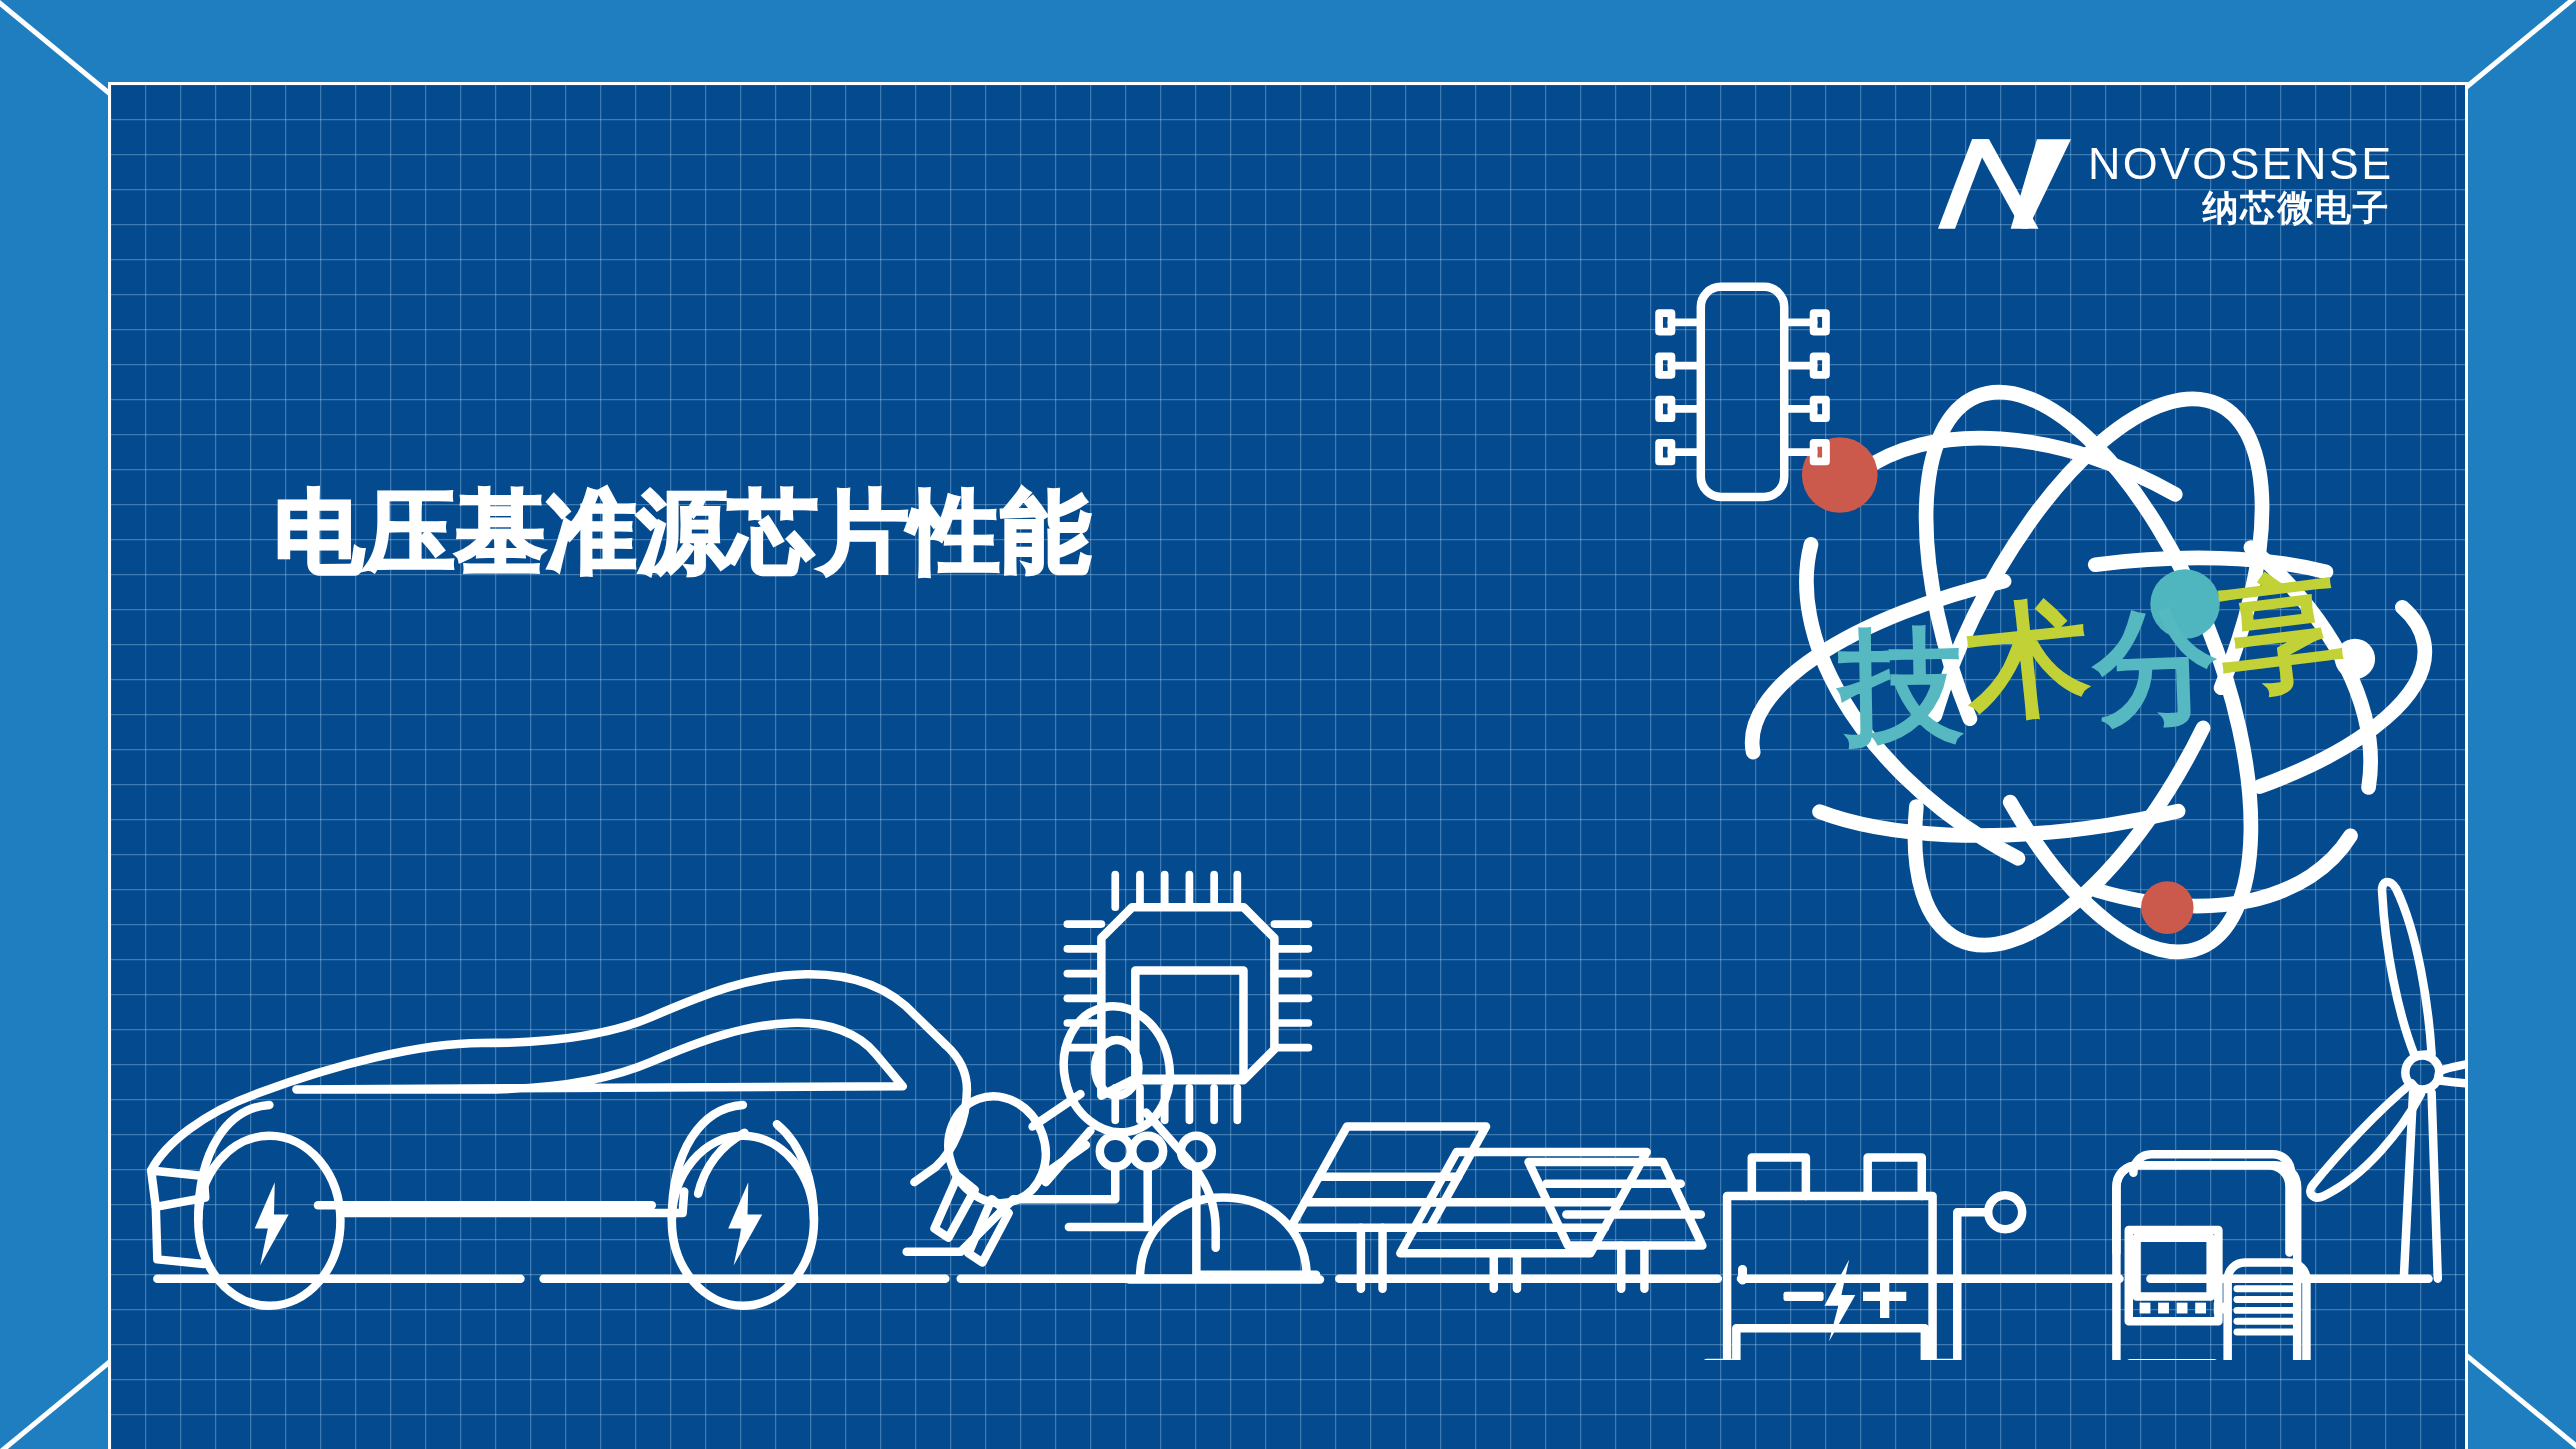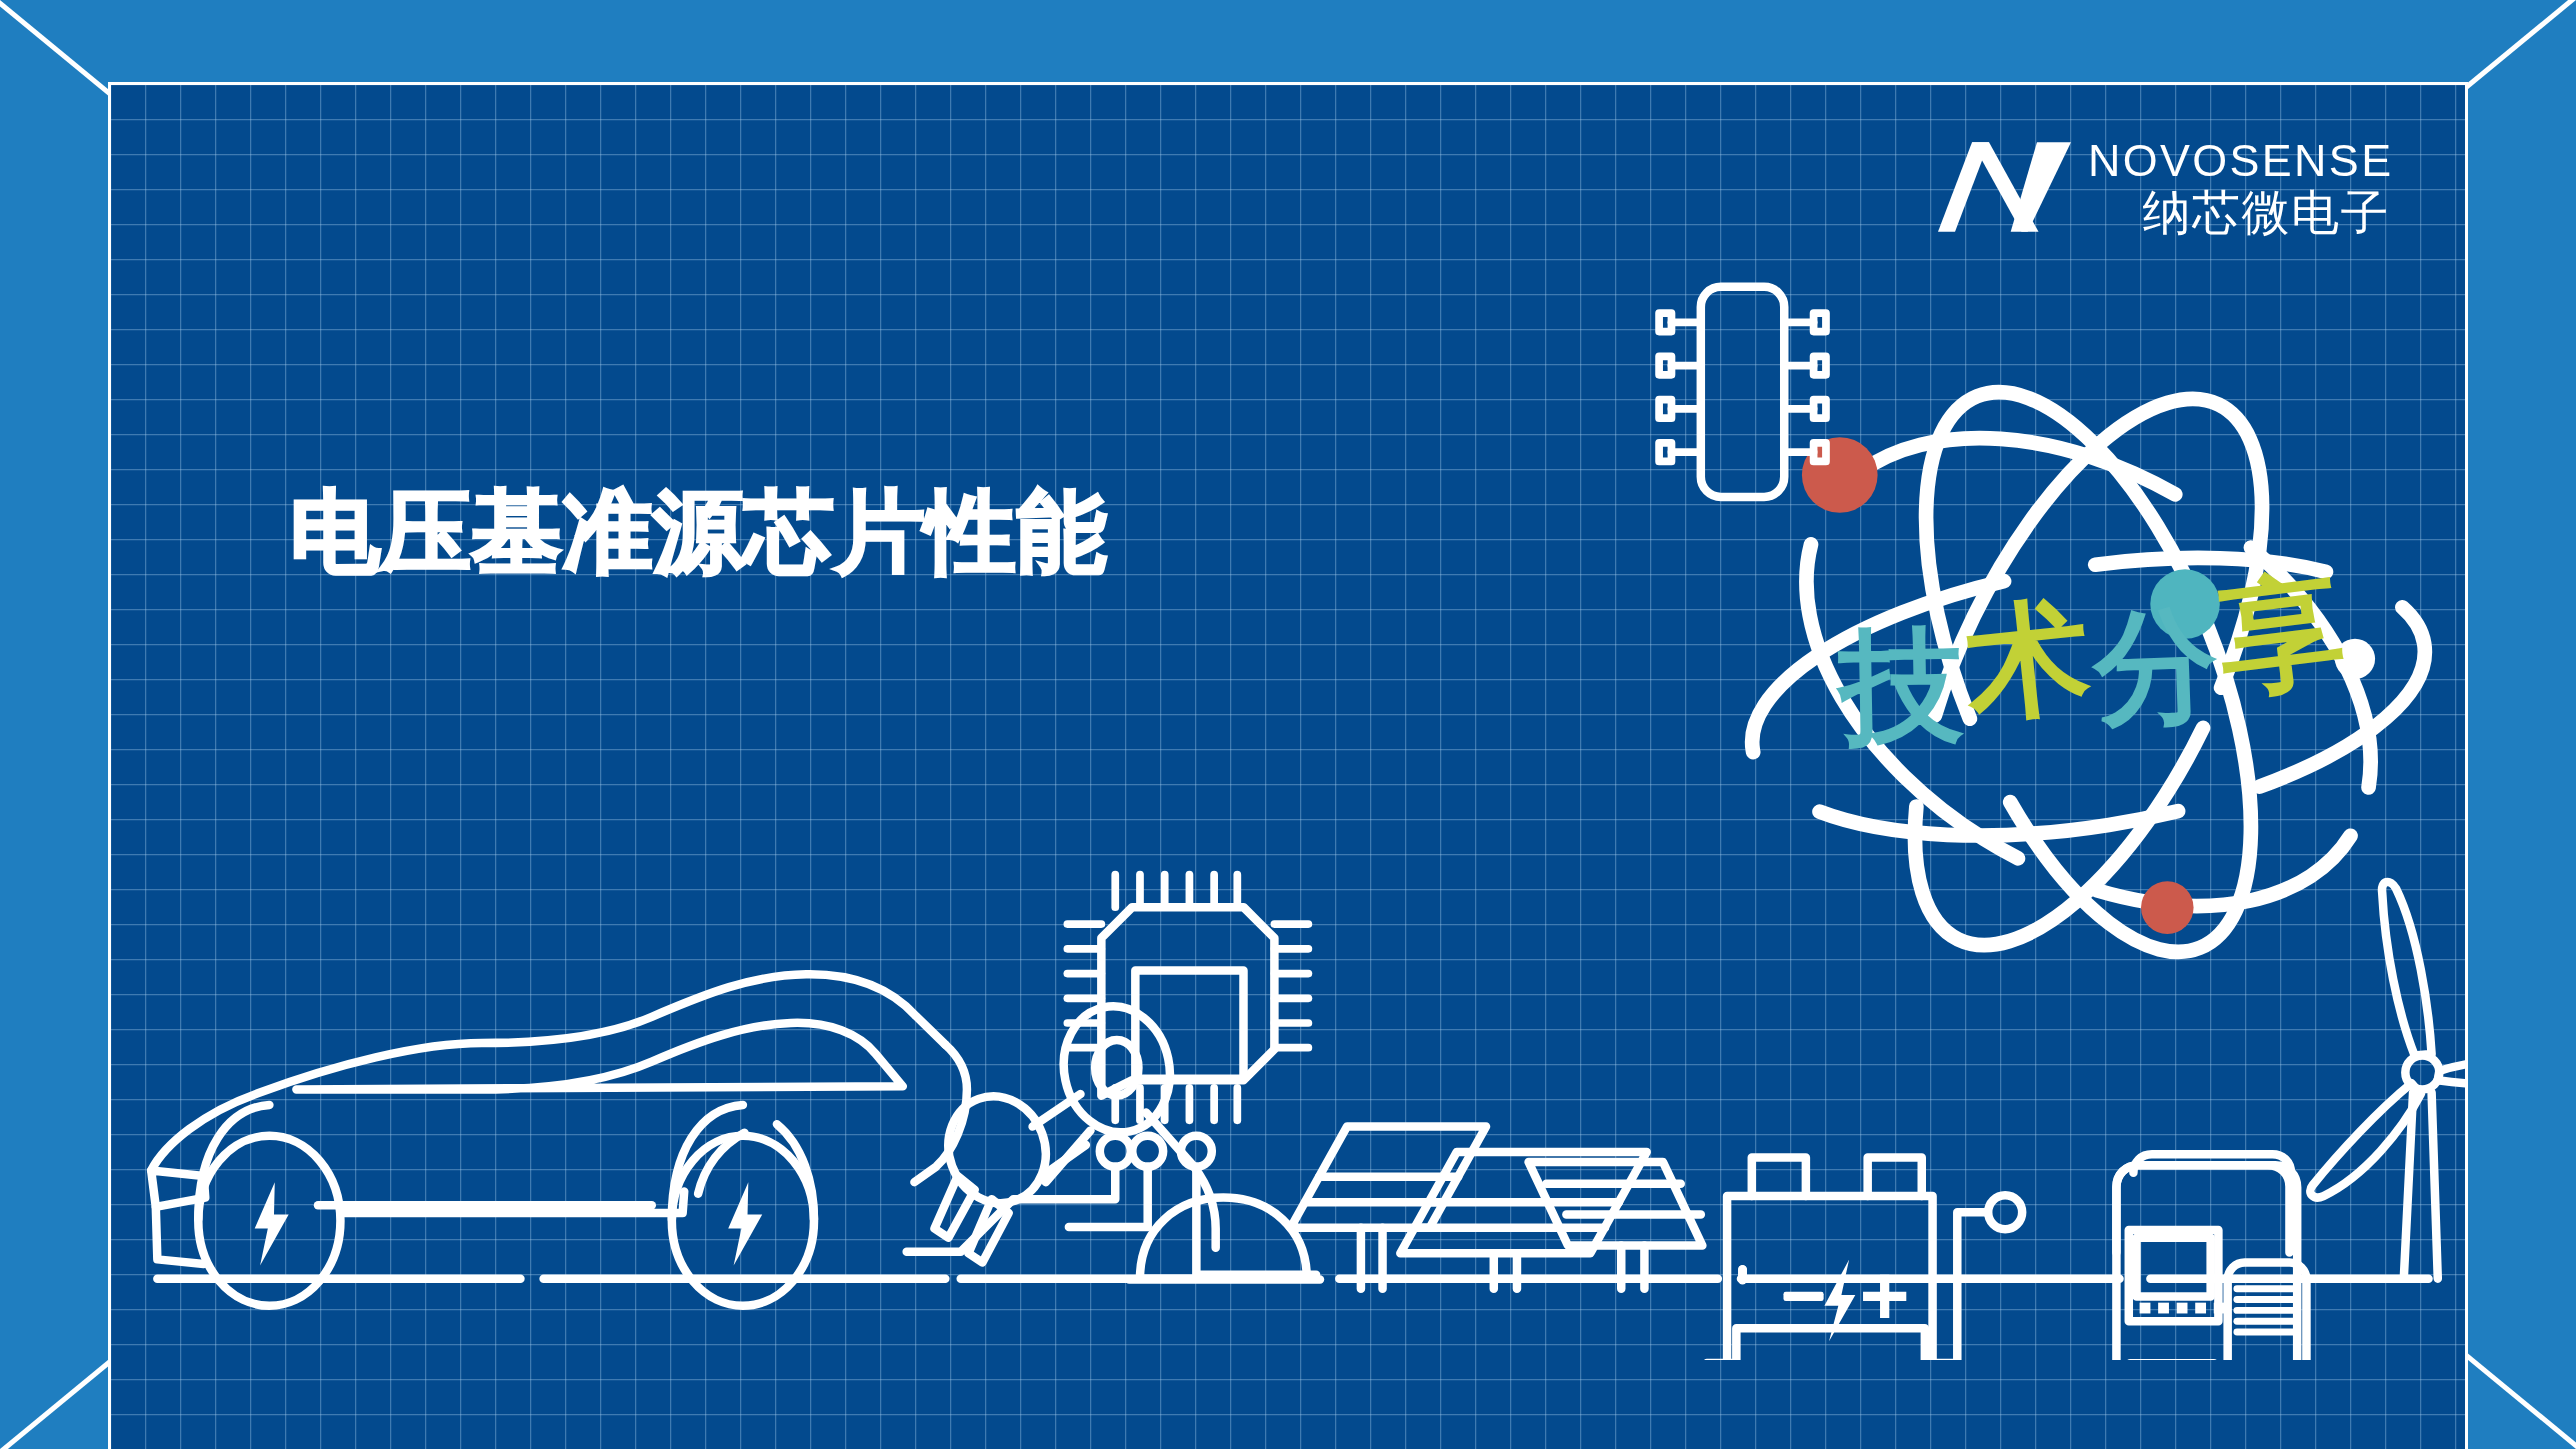--- a/index.html
+++ b/index.html
@@ -52,29 +52,29 @@
   }
   #logo-mark { width: 133px; height: 90px; }
   #logo-words { display: flex; flex-direction: column; gap: 4.6px; }
   #logo-en {
     color: #fff; font-size: 44px; font-weight: 400;
     letter-spacing: 2.3px; line-height: 1;
     font-family: "Liberation Sans", sans-serif;
     transform: scaleX(1.02);
   }
   #logo-cn {
-    color: #fff; font-size: 48px; font-weight: 400;
+    color: #fff; font-size: 36px; font-weight: 700;
     letter-spacing: 1.5px; line-height: 1;
     font-family: "DejaVu Sans", sans-serif;
   }
 
   
   #title-block {
     position: absolute;
-    left: 179px; top: 388px;
+    left: 163px; top: 388px;
     display: flex; flex-direction: row;
   }
   .title-line {
     color: #ffffff;
     font-size: 90px;
     font-weight: 900;
     line-height: 1.32;
     letter-spacing: 0.8px;
     white-space: nowrap;
     font-family: "DejaVu Sans", "Liberation Sans", sans-serif;

